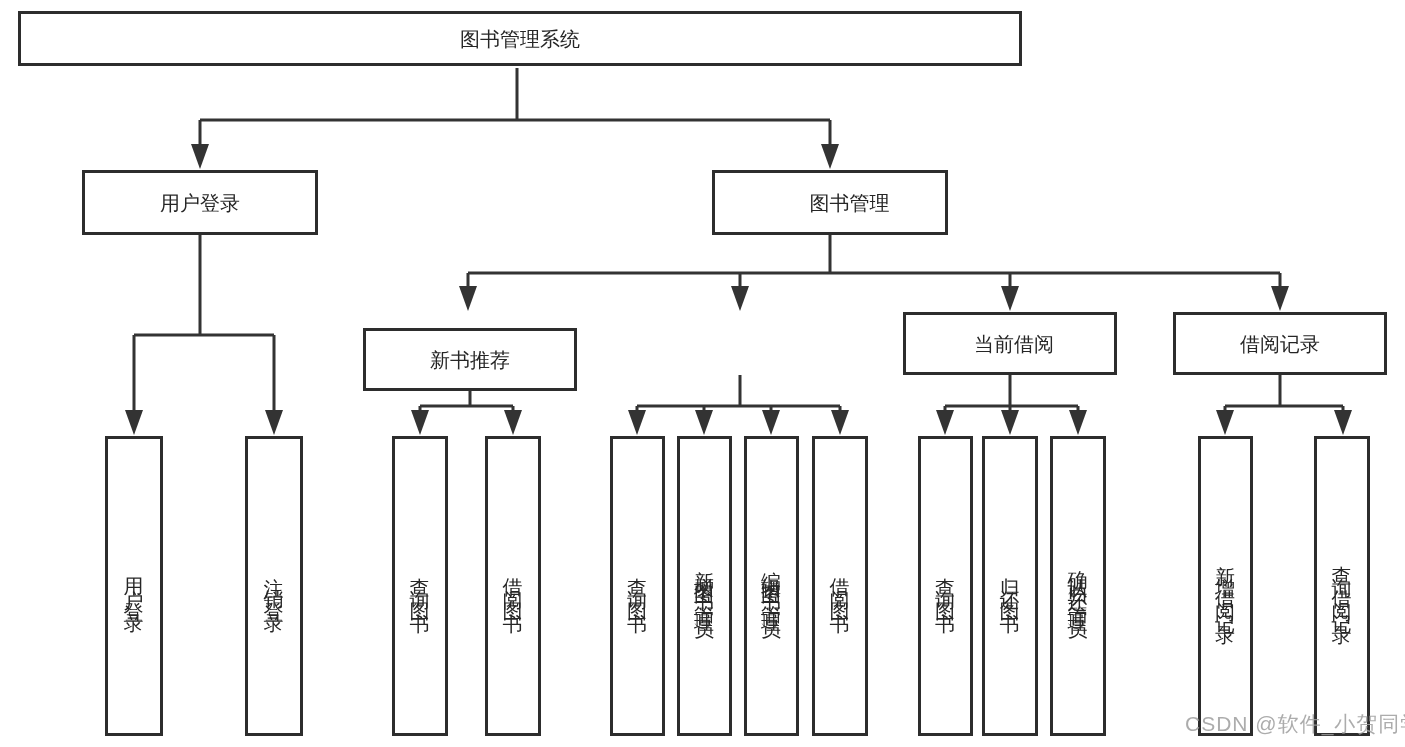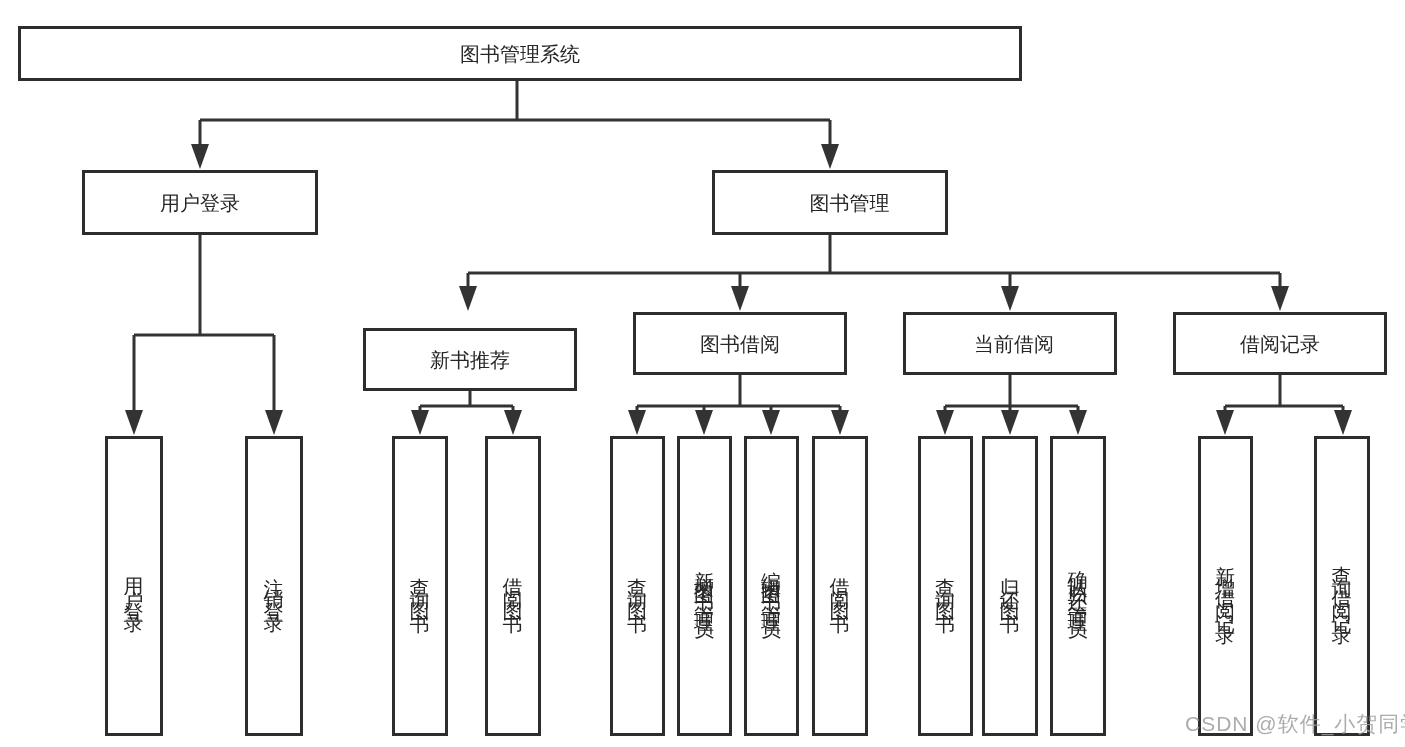--- a/index.html
+++ b/index.html
@@ -98,36 +98,33 @@
     <path class="wire" d="M1010,375 V406 M945,406 H1078 M945,406 V412 M1010,406 V412 M1078,406 V412"></path>
     <polygon class="head" points="936,410 954,410 945,435"></polygon>
     <polygon class="head" points="1001,410 1019,410 1010,435"></polygon>
     <polygon class="head" points="1069,410 1087,410 1078,435"></polygon>
 
     <path class="wire" d="M1280,375 V406 M1225,406 H1343 M1225,406 V412 M1343,406 V412"></path>
     <polygon class="head" points="1216,410 1234,410 1225,435"></polygon>
     <polygon class="head" points="1334,410 1352,410 1343,435"></polygon>
   </svg>
 
-  <div class="node root" style="left:18px; top:26px; width:1004px; height:55px;">
+  <div class="node root" style="left:18px; top:11px; width:1004px; height:55px;">
     <span>图书管理系统</span>
   </div>
 
   <div class="node" style="left:82px; top:170px; width:236px; height:65px;">
     <span>用户登录</span>
   </div>
   <div class="node" style="left:712px; top:170px; width:236px; height:65px;padding-left:39px;">
     <span>图书管理</span>
   </div>
 
   <div class="node" style="left:363px; top:328px; width:214px; height:63px;">
     <span>新书推荐</span>
-  </div>
-  <div class="node" style="left:633px; top:312px; width:214px; height:63px;">
-    <span>图书借阅</span>
   </div>
   <div class="node" style="left:903px; top:312px; width:214px; height:63px;padding-left:8px;">
     <span>当前借阅</span>
   </div>
   <div class="node" style="left:1173px; top:312px; width:214px; height:63px;align-items:center;">
     <span>借阅记录</span>
   </div>
 
   <div class="node leaf" style="left:105px; top:436px; width:58px; height:300px;">
     <span class="vtext">用户登录</span>

